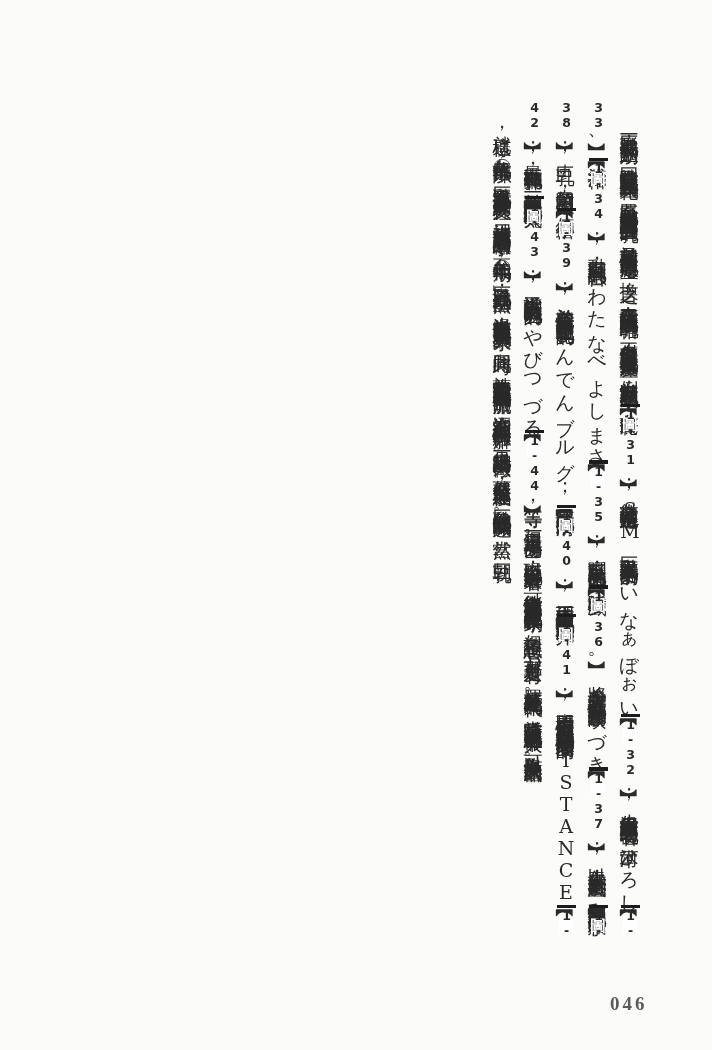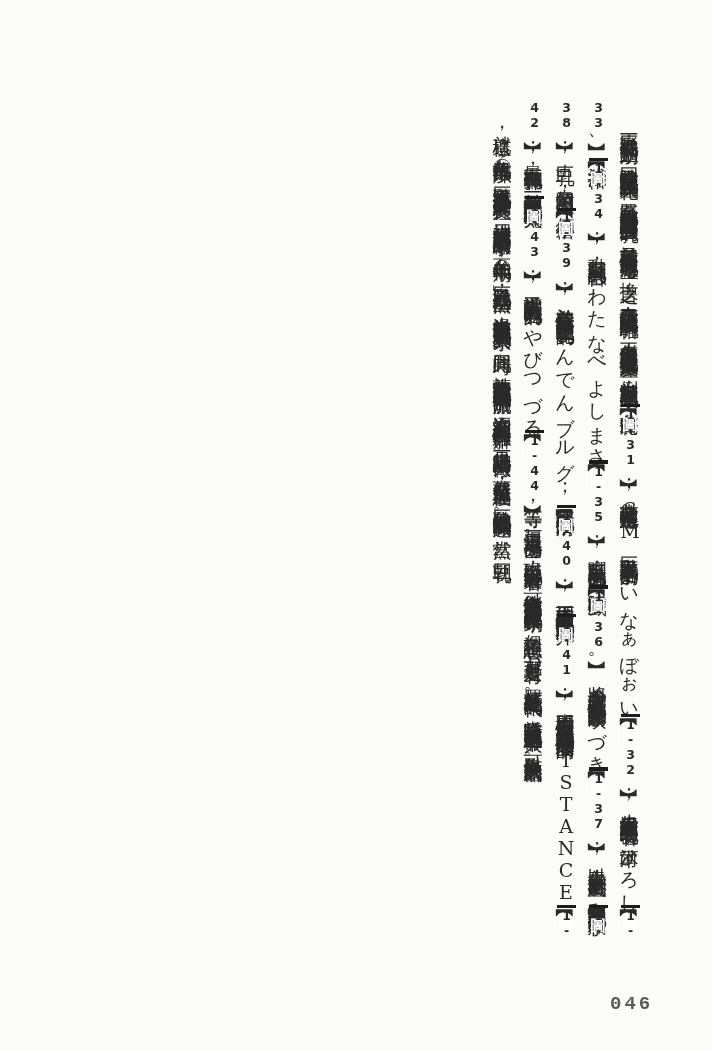--- a/index.html
+++ b/index.html
@@ -54,21 +54,21 @@
   }
   
   .latin {
     text-orientation: upright;
     letter-spacing: 0;
   }
   .page-number {
     position: absolute;
     left: 610px;
     top: 993px;
-    font-family: Liberation Mono, monospace;
+    font-family: Liberation Serif, serif;
     font-weight: bold;
     font-size: 19px;
     letter-spacing: 3px;
     color: #5b5b5b;
   }
 </style>
 </head>
 <body>
 
 <div class="page">

